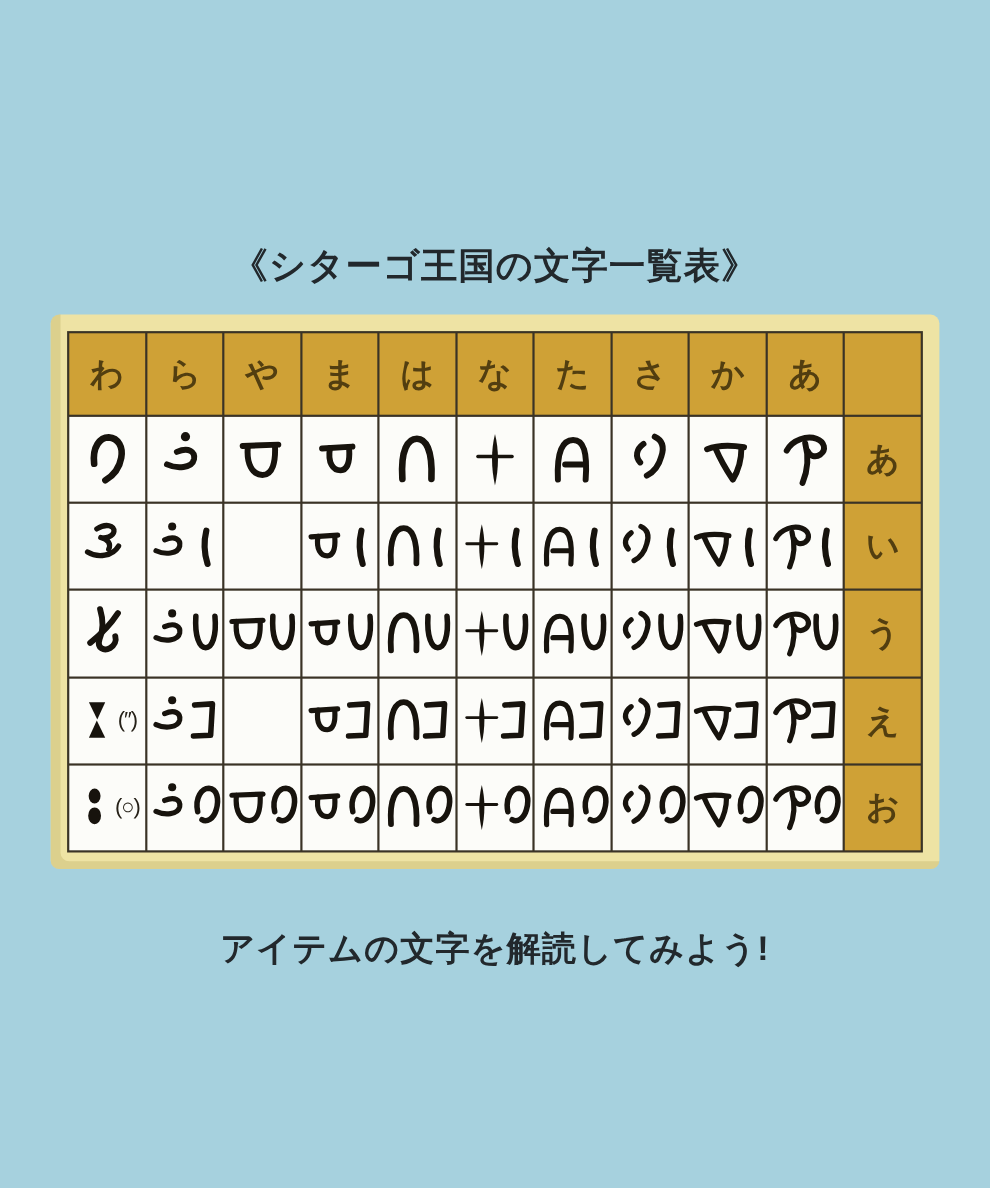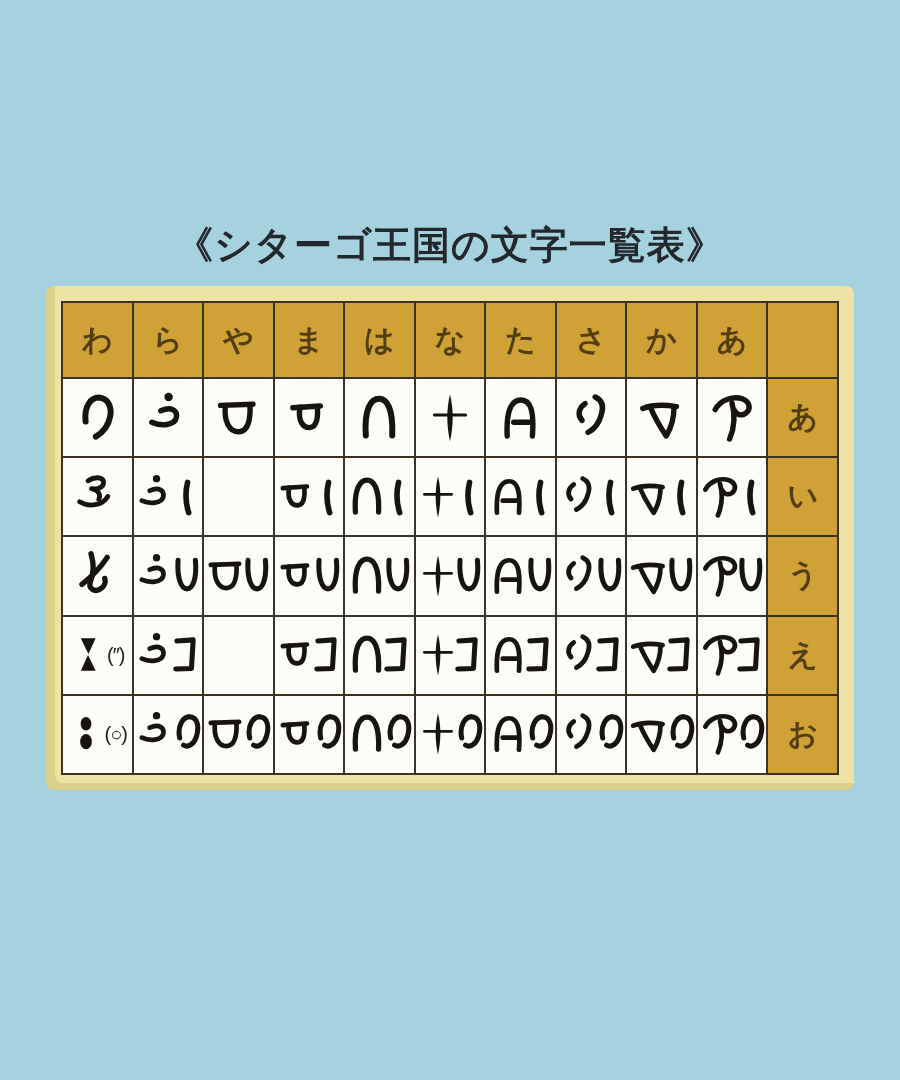--- a/index.html
+++ b/index.html
@@ -5,21 +5,21 @@
   html,body{margin:0;padding:0;}
   body{
     width:900px;height:1080px;
     background:var(--background,#a6d1de);
     font-family:"Liberation Sans","DejaVu Sans",sans-serif;
     overflow:hidden;
   }
   .page{position:relative;width:900px;height:1080px;}
   .title{
     position:absolute;top:220px;left:0;width:900px;
-    text-align:center;font-size:38px;font-weight:bold;
+    text-align:center;font-size:33px;font-weight:bold;
     color:var(--title-text,#22282c);letter-spacing:1px;
   }
   .frame{
     position:absolute;left:46px;top:286px;width:808px;height:504px;
     background:var(--frame,#eee3a4);
     border-radius:8px;box-sizing:border-box;padding:15px;
     box-shadow:inset 9px -7px 0 rgba(160,140,60,0.22);
   }
   .grid{
     width:100%;height:100%;box-sizing:border-box;
@@ -618,13 +618,14 @@
           </svg>
           <svg viewBox="0 0 50 100" width="28" height="58">
             <g fill="none" stroke="#17130d" stroke-width="9" stroke-linecap="round" stroke-linejoin="round">
               <path d="M12,57C7,34 19,19 30,19C44,20 47,37 42,54C38,68 27,75 19,70"></path>
             </g>
           </svg>
         </div>
         <div class="hcell">お</div>
       </div>
   </div>
+  <div class="footer">アイテムの文字を解読してみよう!</div>
 </div>
 
 </body></html>

